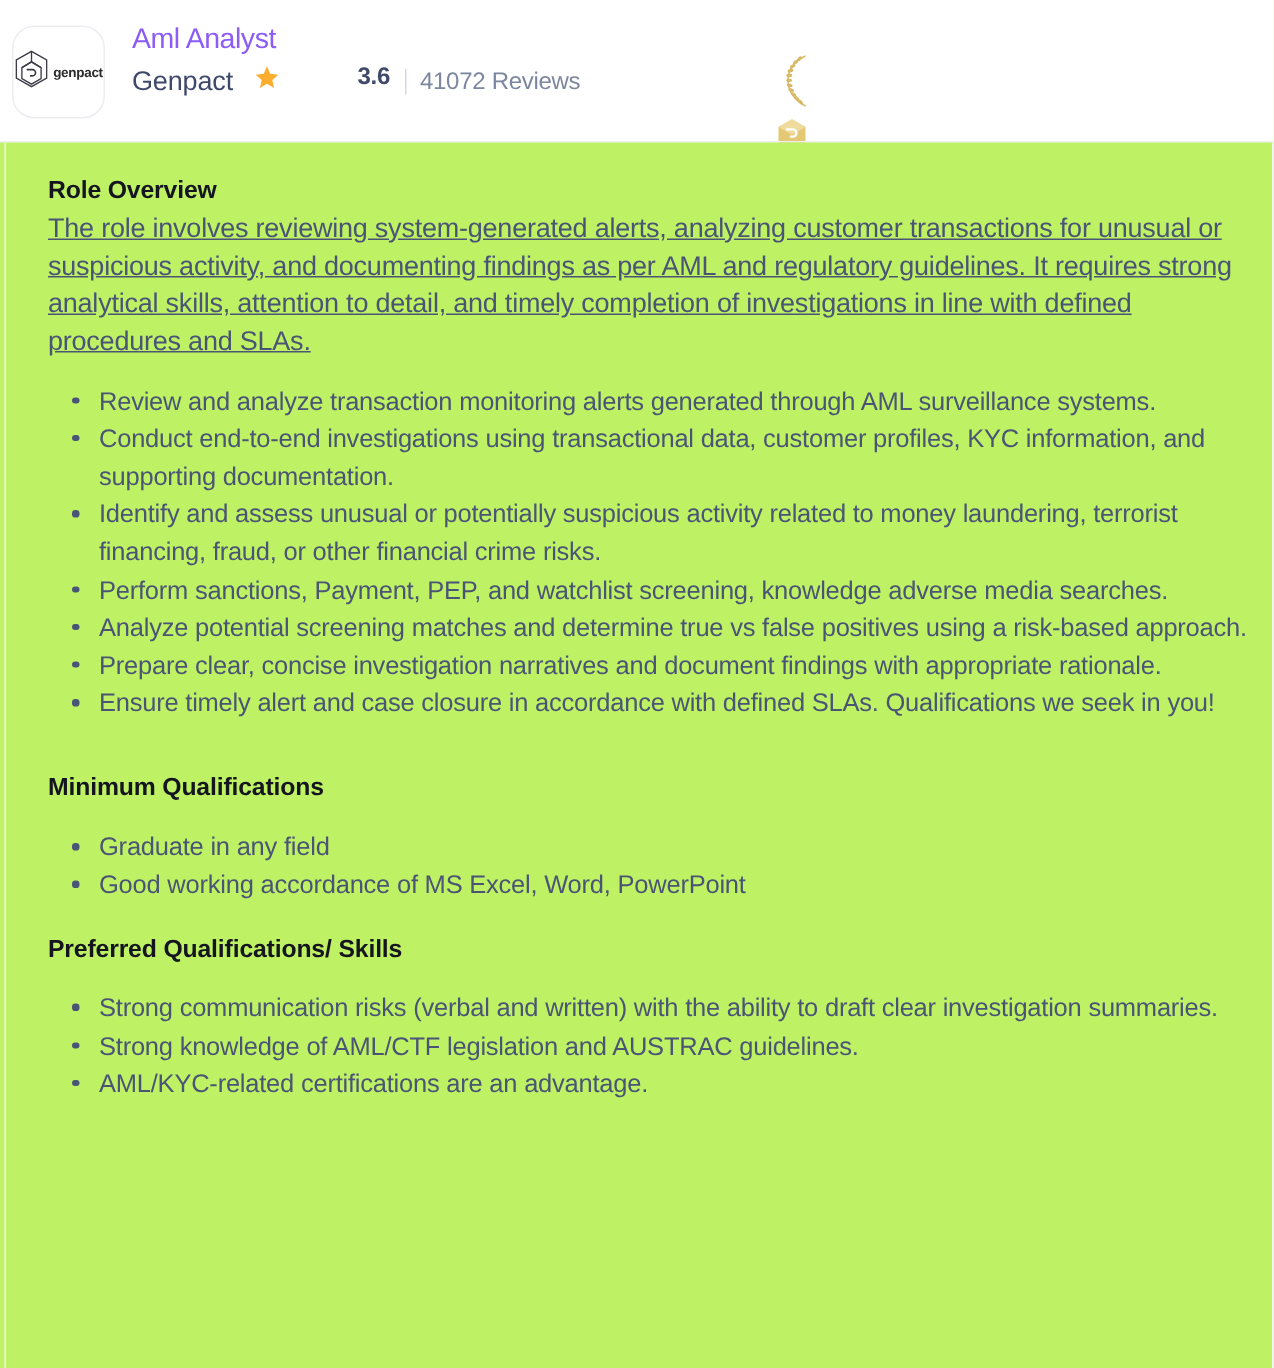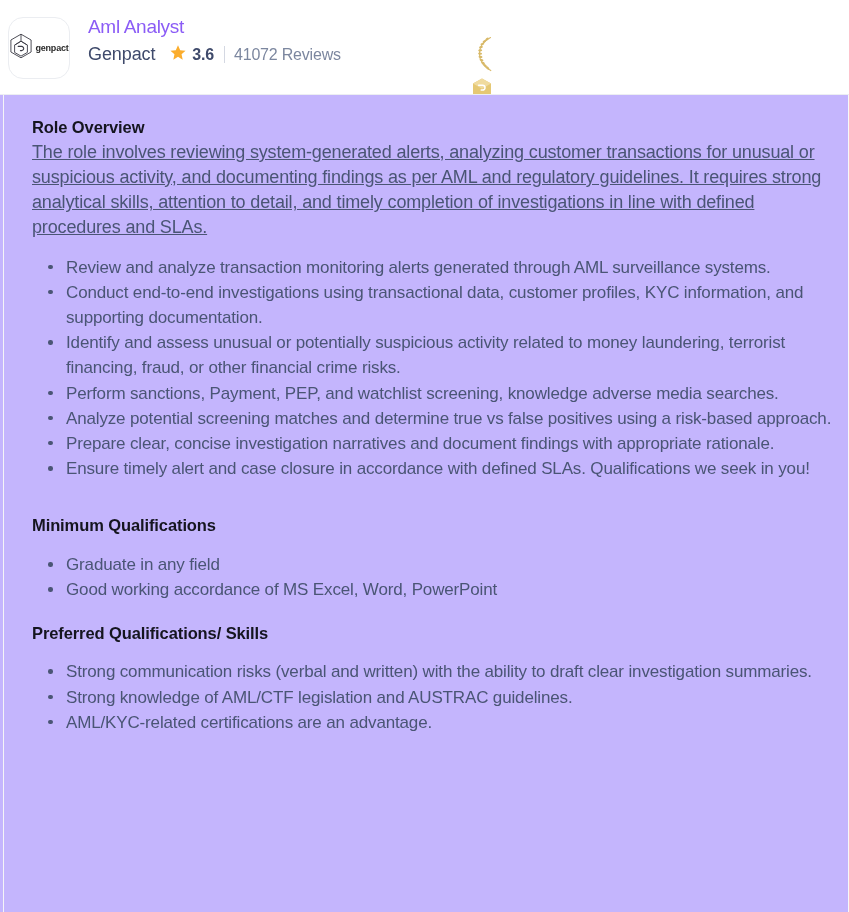--- a/index.html
+++ b/index.html
@@ -76,22 +76,23 @@
     height: 26px;
   }
   .company-name {
     font-size: 18px;
     color: #3f4a6b;
     font-weight: 400;
     letter-spacing: -0.1px;
   }
   .rating-wrap {
     display: flex;
-    align-items: center;
+    align-items: flex-start;
     margin-left: 14px;
+    gap: 46px;
   }
   .star-icon { display: block; }
   .rating-value {
     font-size: 16px;
     font-weight: 700;
     color: #3f4a6b;
     margin-left: 5px;
     letter-spacing: -0.2px;
   }
   .meta-sep {
@@ -123,21 +124,21 @@
     color: #c8a349;
     letter-spacing: -0.2px;
     margin: 0 2px 0 4px;
     white-space: nowrap;
   }
 
   
   .job-body {
     position: relative;
     padding: 20px 14px 0 32px;
-    background: #c4b5fd;
+    background: #bef264;
     height: 817px;
     overflow: hidden;
   }
   .job-body:before {
     content: "";
     position: absolute;
     top: 0; bottom: 0; left: 3px;
     width: 1px;
     background: #f4f5f7;
   }

